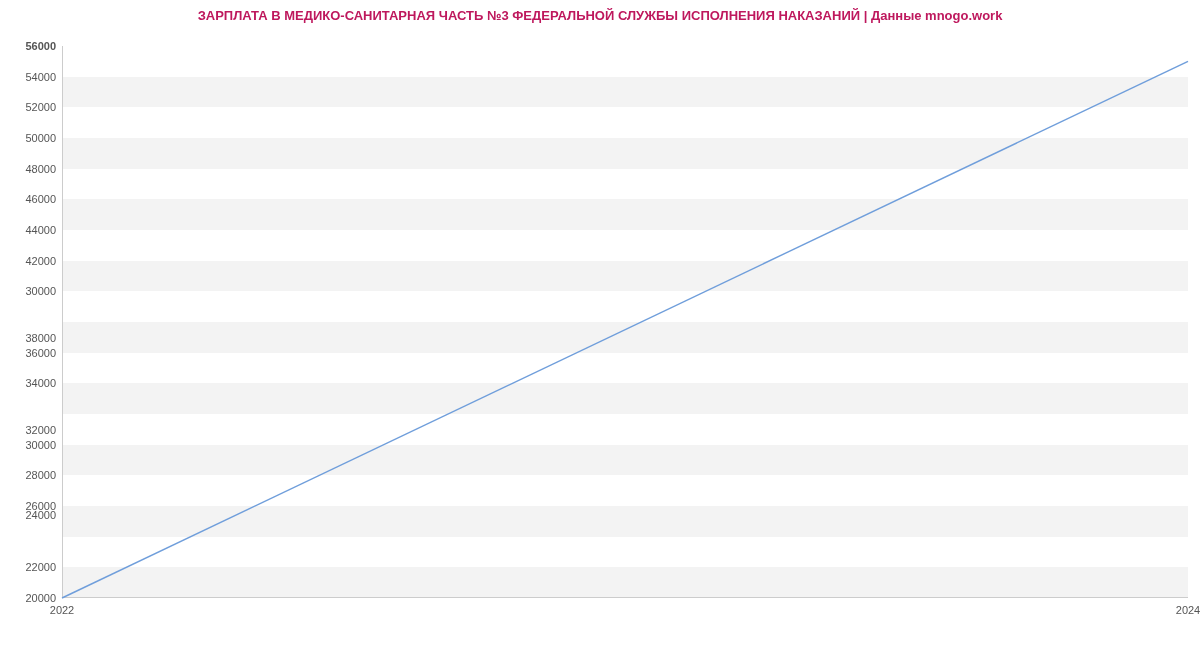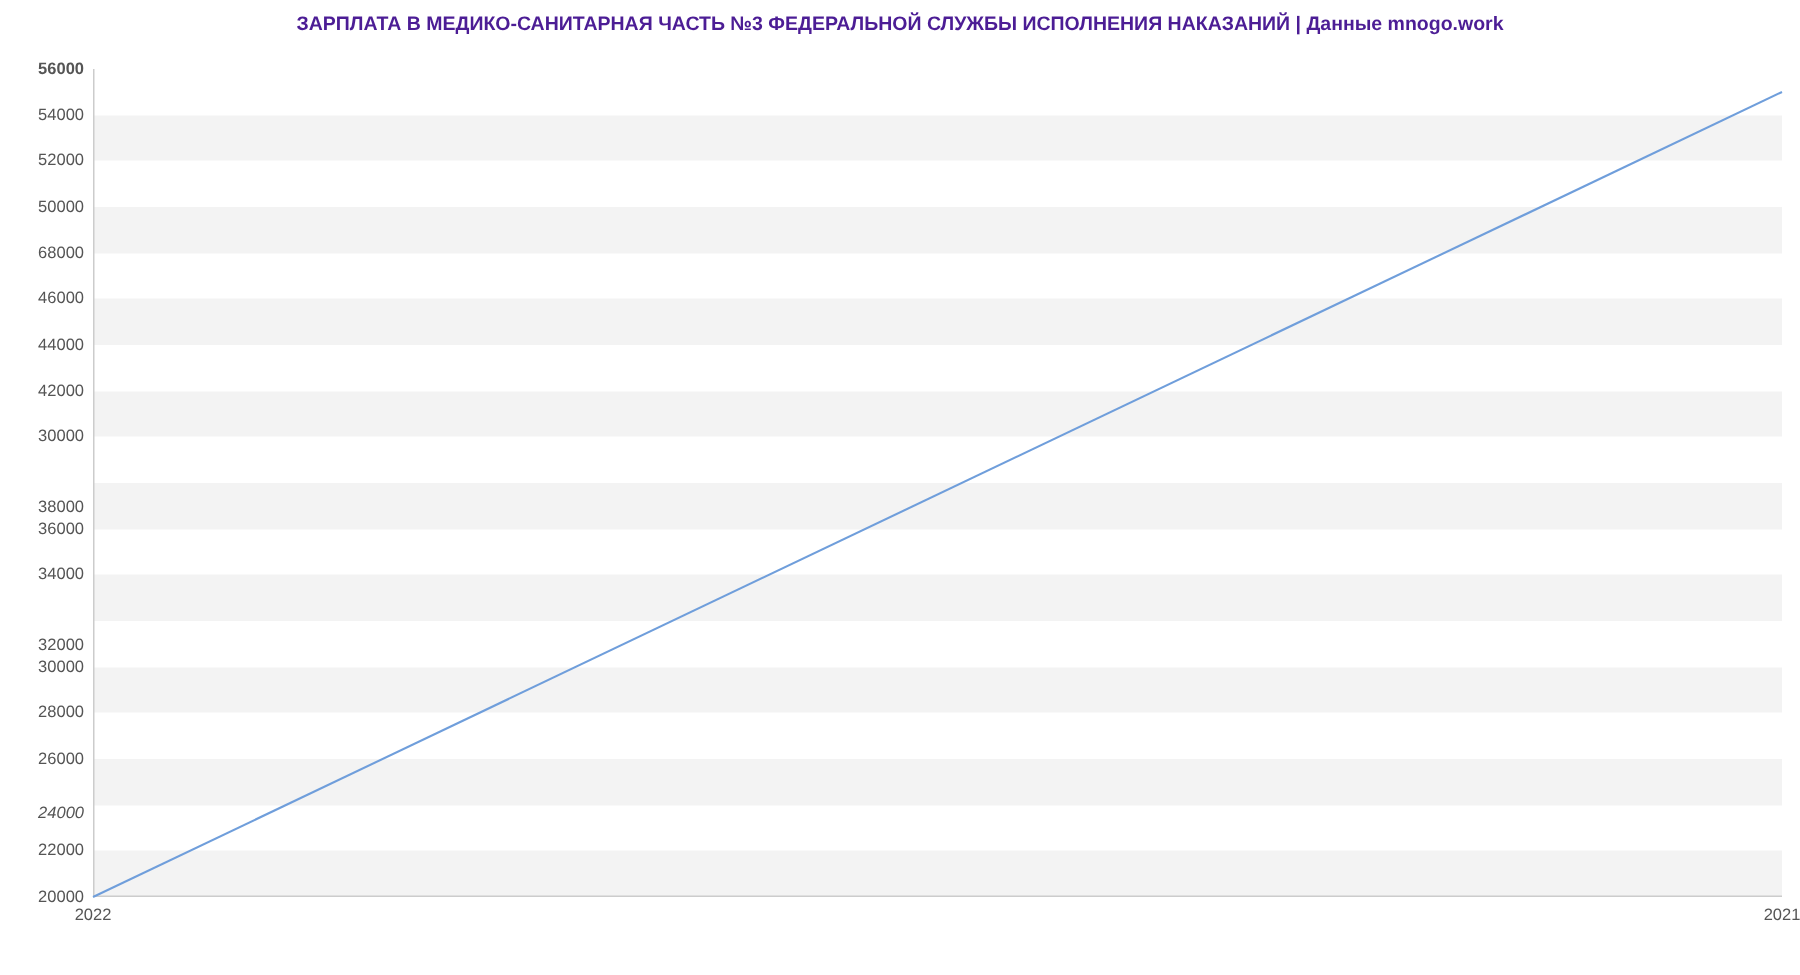--- a/index.html
+++ b/index.html
@@ -12,21 +12,21 @@
     color: #333;
     overflow: hidden;
   }
   .title {
     width: 100%;
     text-align: center;
     font-size: 13px;
     font-weight: bold;
     padding-top: 8px;
     padding-bottom: 4px;
-    color: #4c1d95;
+    color: #be185d;
   }
   .chart-wrap {
     position: absolute;
     left: 0;
     top: 28px;
     width: 1200px;
     height: 600px;
   }
   .plot {
     position: absolute;
@@ -87,33 +87,33 @@
       <div class="hband" style="top: 398.667px; height: 30.6667px;"></div>
       <div class="hband" style="top: 460px; height: 30.6667px;"></div>
       <div class="hband" style="top: 521.333px; height: 30.6667px;"></div>
     <div class="axis-line axis-left"></div>
     <div class="axis-line axis-bottom"></div>
     <svg class="line-layer" id="linelayer" viewBox="0 0 1126 552" preserveAspectRatio="none">
         <path d="M0 552 L1126 15.333333333333371" fill="none" stroke="#6f9edb" stroke-width="1.4"></path>
       </svg>
   <div class="ytick" style="top: 552px;">20000</div>
       <div class="ytick" style="top: 521.333px;">22000</div>
-      <div class="ytick" style="top: 496px; font-style: italic;">24000</div>
+      <div class="ytick" style="top: 469px;">24000</div>
       <div class="ytick" style="top: 460px;">26000</div>
       <div class="ytick" style="top: 429.333px;">28000</div>
       <div class="ytick" style="top: 398.667px;">30000</div>
       <div class="ytick" style="top: 368px; margin-top: 16px;">32000</div>
       <div class="ytick" style="top: 337.333px;">34000</div>
       <div class="ytick" style="top: 306.667px;">36000</div>
       <div class="ytick" style="top: 292px;">38000</div>
       <div class="ytick" style="top: 245.333px;">30000</div>
       <div class="ytick" style="top: 214.667px;">42000</div>
       <div class="ytick" style="top: 184px;">44000</div>
       <div class="ytick" style="top: 153.333px;">46000</div>
-      <div class="ytick" style="top: 122.667px;">68000</div>
+      <div class="ytick" style="top: 122.667px;">48000</div>
       <div class="ytick" style="top: 92px;">50000</div>
       <div class="ytick" style="top: 61.3333px;">52000</div>
       <div class="ytick" style="top: 30.6667px;">54000</div>
       <div class="ytick" style="top: 0px; font-weight: bold;">56000</div>
       <div class="xtick" style="left: 0px;">2022</div>
-      <div class="xtick" style="left: 1126px;">2021</div>
+      <div class="xtick" style="left: 1126px;">2024</div>
     </div>
 </div>
 
 </body></html>

